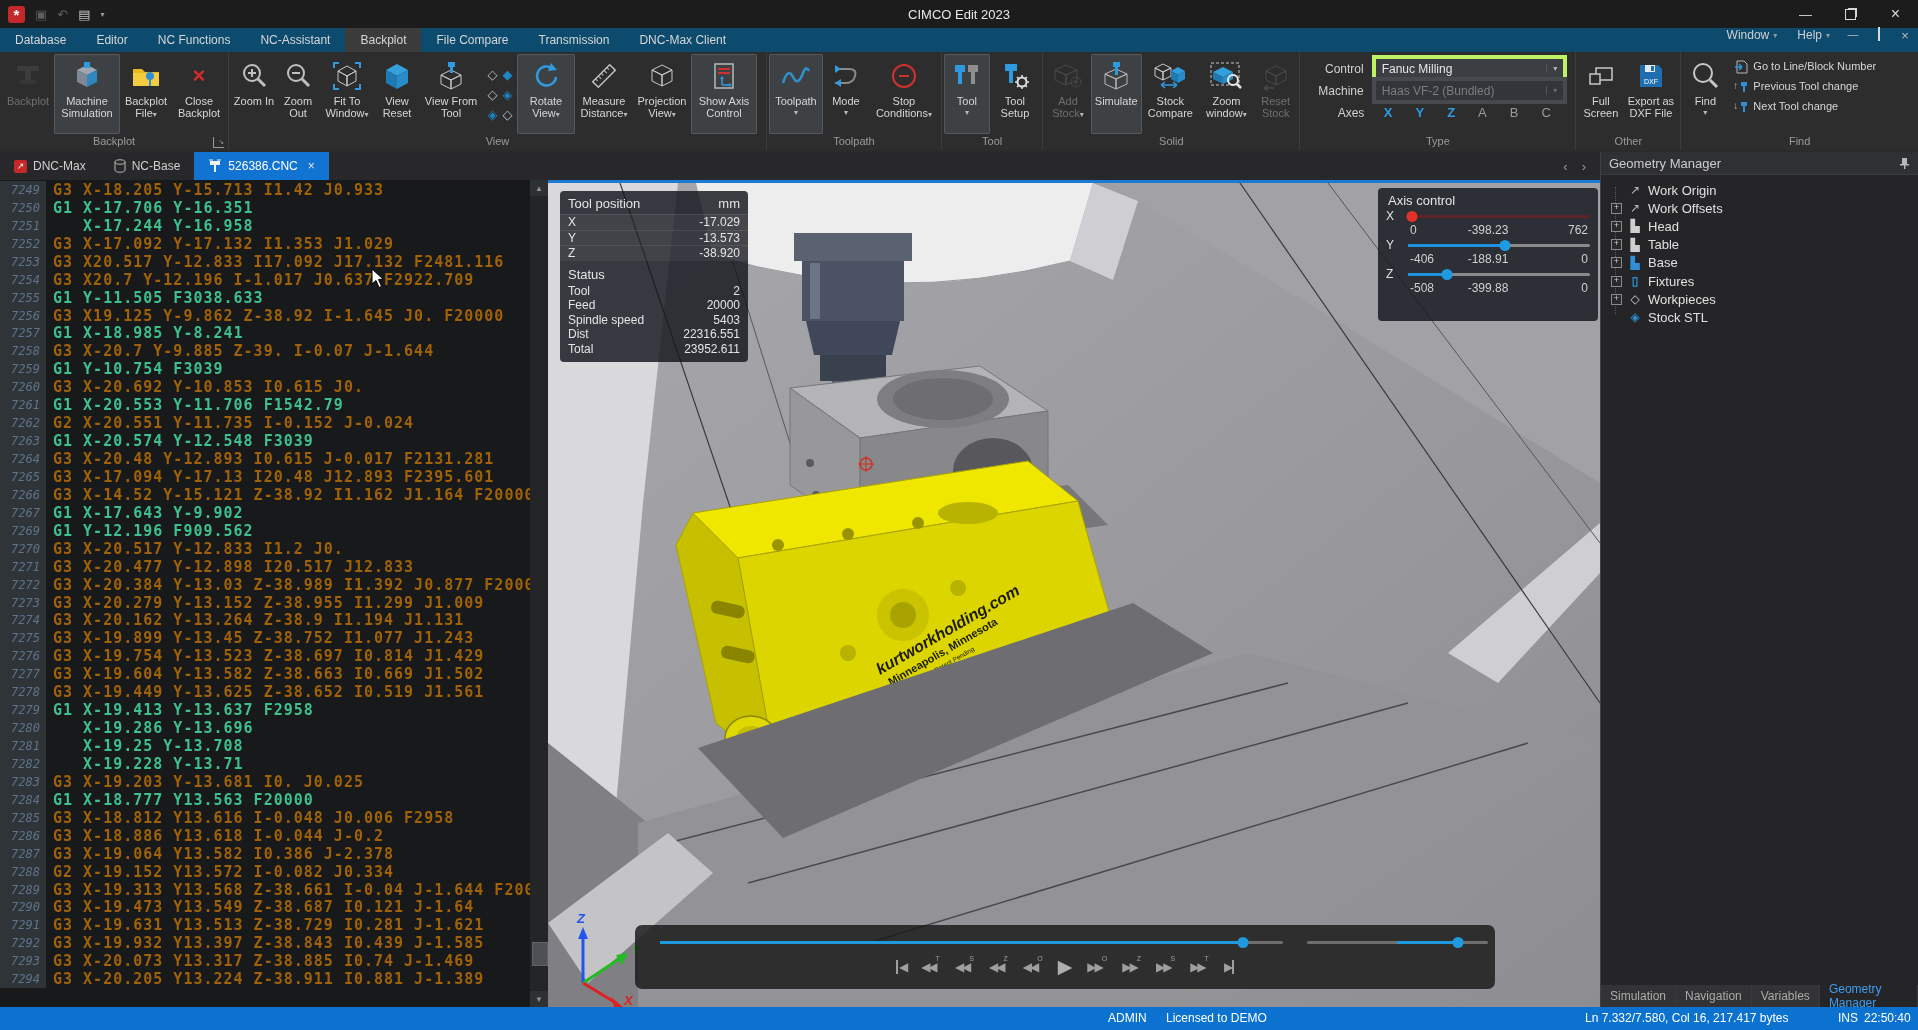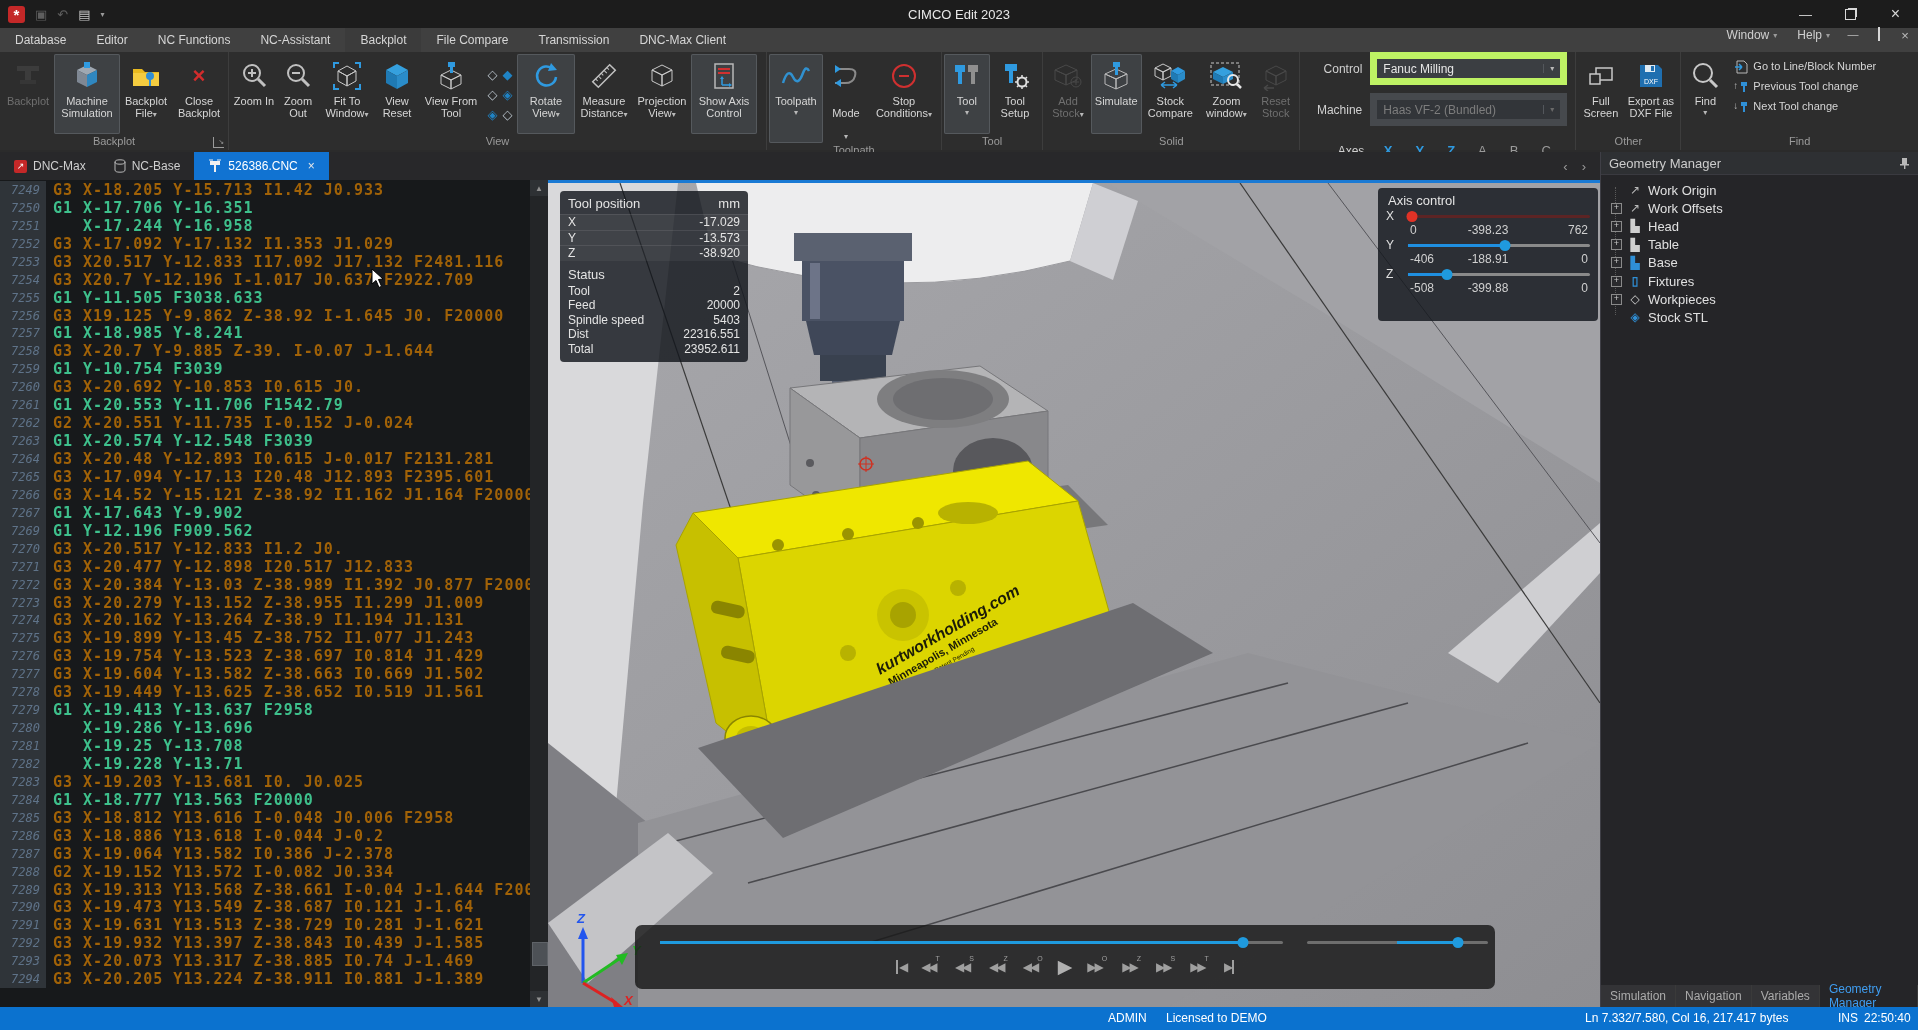--- a/index.html
+++ b/index.html
@@ -8,21 +8,21 @@
   #titlebar{position:absolute;left:0;top:0;width:1918px;height:28px;background:#1c1c1c;display:flex;align-items:center;}
   #qat{display:flex;align-items:center;gap:10px;padding-left:8px;}
   .logo{width:17px;height:17px;background:#c42828;border-radius:3px;color:#fff;font-weight:bold;font-size:15px;line-height:17px;text-align:center;}
   .qico{font-size:13px;color:#c8c8c8;}
   .qico.dis{color:#5e5e5e;}
   #title-text{position:absolute;left:0;right:0;text-align:center;font-size:13px;color:#e8e8e8;}
   #wincontrols{position:absolute;right:0;top:0;display:flex;height:28px;}
   .wbtn{width:45px;height:28px;display:flex;align-items:center;justify-content:center;color:#d8d8d8;font-size:13px;}
   .restore-box{width:9px;height:9px;border:1px solid #d8d8d8;box-shadow:2px -2px 0 -1px #d8d8d8;}
   
-  #menubar{position:absolute;left:0;top:28px;width:1918px;height:24px;background:#404040;display:flex;align-items:stretch;font-size:12px;}
+  #menubar{position:absolute;left:0;top:28px;width:1918px;height:24px;background:#0c4a6e;display:flex;align-items:stretch;font-size:12px;}
   .mitem{padding:0 15px;display:flex;align-items:center;color:#d6d6d6;}
   .mitem.active{background:#3b3b3b;}
   #menu-right{position:absolute;right:2px;top:0;height:24px;display:flex;align-items:flex-start;gap:4px;font-size:12px;color:#cfcfcf;}
   .mbtn{padding:0 8px;display:flex;align-items:center;gap:4px;}
   .mdi{width:22px;text-align:center;font-size:11px;color:#bdbdbd;}
   .mdi .restore-box{width:7px;height:7px;margin:0 auto;}
   .arr{font-size:8px;color:#9a9a9a;}
   
   #ribbon{position:absolute;left:0;top:52px;width:1918px;height:98px;background:#2d2d2d;display:flex;}
   .rgroup{position:relative;border-right:1px solid #3d3d3d;display:flex;flex-direction:column;}
@@ -33,24 +33,24 @@
   .rbtn .cap{flex:0 0 auto;}
   .rbtn.on{background:#3e4144;box-shadow:inset 0 0 0 1px #55595d;}
   .rbtn.dis{color:#6f6f6f;}
   .rbtn.dis svg,.rbtn.dis .ic{opacity:.5;filter:grayscale(1);}
   .darr{font-size:8px;color:#b8b8b8;}
   .launcher{position:absolute;right:4px;bottom:2px;width:10px;height:10px;border-left:1px solid #9a9a9a;border-bottom:1px solid #9a9a9a;font-size:7px;color:#9a9a9a;line-height:10px;text-align:right;}
   .cubegrid{display:grid;grid-template-columns:15px 15px;grid-auto-rows:20px;align-self:center;margin:4px 2px 0 2px;}
   .cubegrid span{font-size:13px;line-height:18px;text-align:center;}
   .cb-g{color:#b9c3cb;} .cb-b{color:#1f83c4;}
   
-  #grp-type .rbtns{flex-direction:column;padding:6px 8px 0 8px;gap:20px;}
+  #grp-type .rbtns{flex-direction:column;padding:6px 8px 0 8px;gap:1px;}
   .trow{display:flex;align-items:center;height:21px;}
   .tlabel{width:56px;text-align:right;padding-right:8px;font-size:12px;color:#d0d0d0;}
-  .tfield{width:190px;height:19px;background:#3b3e42;border:7px solid #bef264;display:flex;align-items:center;font-size:12px;color:#e6e6e6;}
+  .tfield{width:190px;height:19px;background:#3b3e42;border:4px solid #bef264;display:flex;align-items:center;font-size:12px;color:#e6e6e6;}
   .tfield .fv{flex:1;padding-left:6px;white-space:nowrap;overflow:hidden;}
   .tfield .fa{width:16px;text-align:center;color:#b8b8b8;font-size:8px;border-left:1px solid #53575c;}
   .tfield.dis{color:#7d7d7d;border-color:#46494d;background:#323539;}
   .axes-row{display:flex;gap:0;width:190px;justify-content:space-around;font-size:13px;}
   .ax-on{color:#2f9ae0;font-weight:bold;} .ax-off{color:#9a9a9a;}
   
   #grp-find .rbtns{gap:6px;}
   .findcol{display:flex;flex-direction:column;justify-content:flex-start;padding-top:6px;gap:3px;}
   .frow{display:flex;align-items:flex-start;gap:5px;height:17px;font-size:11px;color:#d6d6d6;white-space:nowrap;}
   .fico{width:15px;height:13px;display:flex;align-items:center;justify-content:center;}
@@ -359,21 +359,21 @@
       <div class="rbtns">
         <div class="rbtn on" style="width:54px;">
           <span class="ic">
               <svg width="34" height="30">
                 <path d="M4 22 q5 -16 10 -6 q5 10 10 -4 q3 -8 6 -2" stroke="#2f9ae0" stroke-width="2.5" fill="none" opacity="0.9"></path>
               </svg>
             </span>
           <span class="cap">Toolpath</span>
           <span class="darr">▾</span>
         </div>
-        <div class="rbtn" style="width:46px;gap:12px;">
+        <div class="rbtn" style="width:46px;">
           <span class="ic">
               <svg width="34" height="30">
                 <path d="M6 8 h14 q8 0 6 7 q-2 8 -12 7 h-8" stroke="#8a8a8a" stroke-width="2" fill="none"></path>
                 <polygon points="6,4 12,8 6,12" fill="#2f9ae0"></polygon>
                 <polygon points="12,18 6,22 12,26" fill="#2f9ae0"></polygon>
               </svg>
             </span>
           <span class="cap">Mode</span>
           <span class="darr">▾</span>
         </div>

